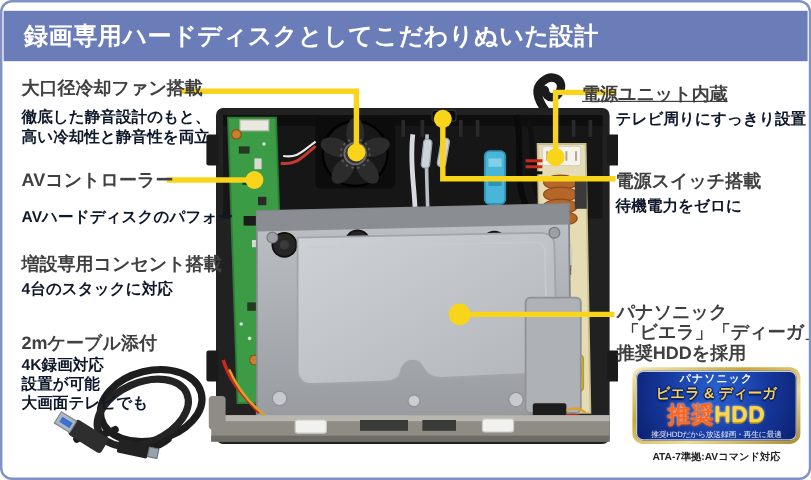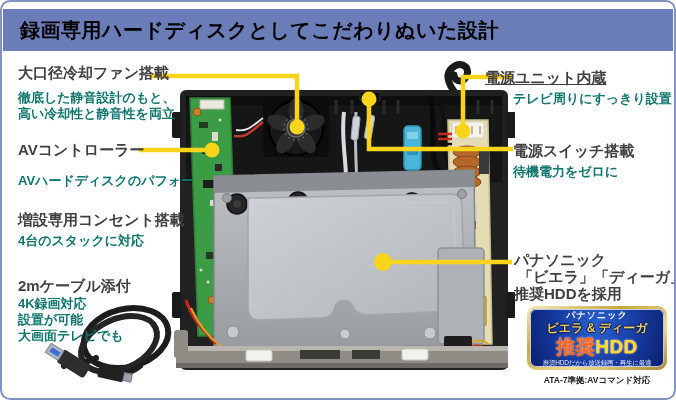--- a/index.html
+++ b/index.html
@@ -1,24 +1,24 @@
 <!DOCTYPE html>
 <html><head>
 <meta charset="utf-8">
 <style>
   html,body{margin:0;padding:0;background:#fff;}
   body{font-family:"Liberation Sans","DejaVu Sans",sans-serif;}
   .canvas{position:relative;width:676px;height:400px;background:#fff;overflow:hidden;}
   .frame{position:absolute;inset:0;border:2px solid #8092c4;border-radius:10px;pointer-events:none;z-index:40;}
   .header{position:absolute;left:3px;right:3px;top:9px;height:42px;background:#6b7db8;
           display:flex;align-items:center;padding-left:17px;box-sizing:border-box;z-index:5;}
-  .header-title{color:#000000;font-size:20px;font-weight:700;letter-spacing:.5px;}
+  .header-title{color:#ffffff;font-size:20px;font-weight:700;letter-spacing:.5px;}
 
   .h{position:absolute;font-size:15px;font-weight:700;color:#404040;white-space:nowrap;z-index:20;}
-  .d{position:absolute;font-size:13px;font-weight:700;color:#0f766e;line-height:16px;white-space:nowrap;z-index:20;}
+  .d{position:absolute;font-size:13px;font-weight:700;color:#0f172a;line-height:16px;white-space:nowrap;z-index:20;}
 
   .overlay{position:absolute;left:0;top:0;width:676px;height:400px;z-index:15;pointer-events:none;}
   .photo{position:absolute;left:170px;top:55px;width:345px;height:320px;z-index:8;}
   .cable-art{position:absolute;left:38px;top:293px;width:156px;height:100px;z-index:8;}
 
   .badge{position:absolute;left:527px;top:306px;width:140px;height:64px;border-radius:9px;
          background:linear-gradient(155deg,#f6ebbd 0%,#c8a83e 35%,#f0dc95 65%,#ab8b2c 100%);
          padding:3px;box-sizing:border-box;z-index:20;}
   .badge-inner{width:100%;height:100%;border-radius:6px;box-sizing:border-box;
          background:radial-gradient(circle at 50% 30%, #2a63d4 0%, #16399e 55%, #0b1f6c 100%);

